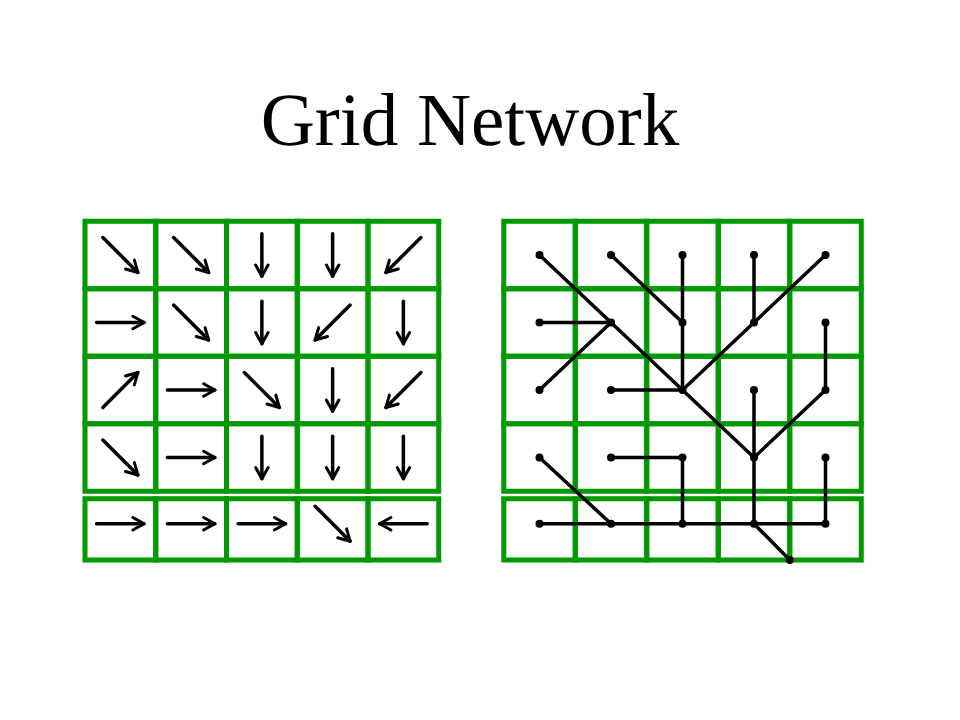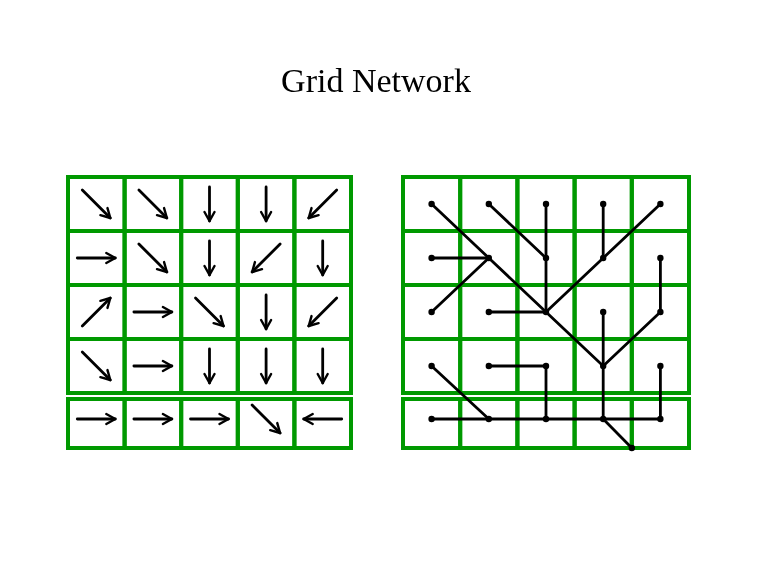--- a/index.html
+++ b/index.html
@@ -9,21 +9,21 @@
     background:#ffffff;
     overflow:hidden;
     font-family:"Liberation Serif", serif;
   }
   .title{
     position:absolute;
     top:62px;left:0;
     width:752px;
     margin:0;
     text-align:center;
-    font-size:34px;
+    font-size:60px;
     font-weight:400;
     color:#000;
     letter-spacing:0;
     font-family:"Liberation Serif", serif;
   }
   svg.canvas{position:absolute;left:0;top:0;}
 </style>
 </head>
 <body>
 

